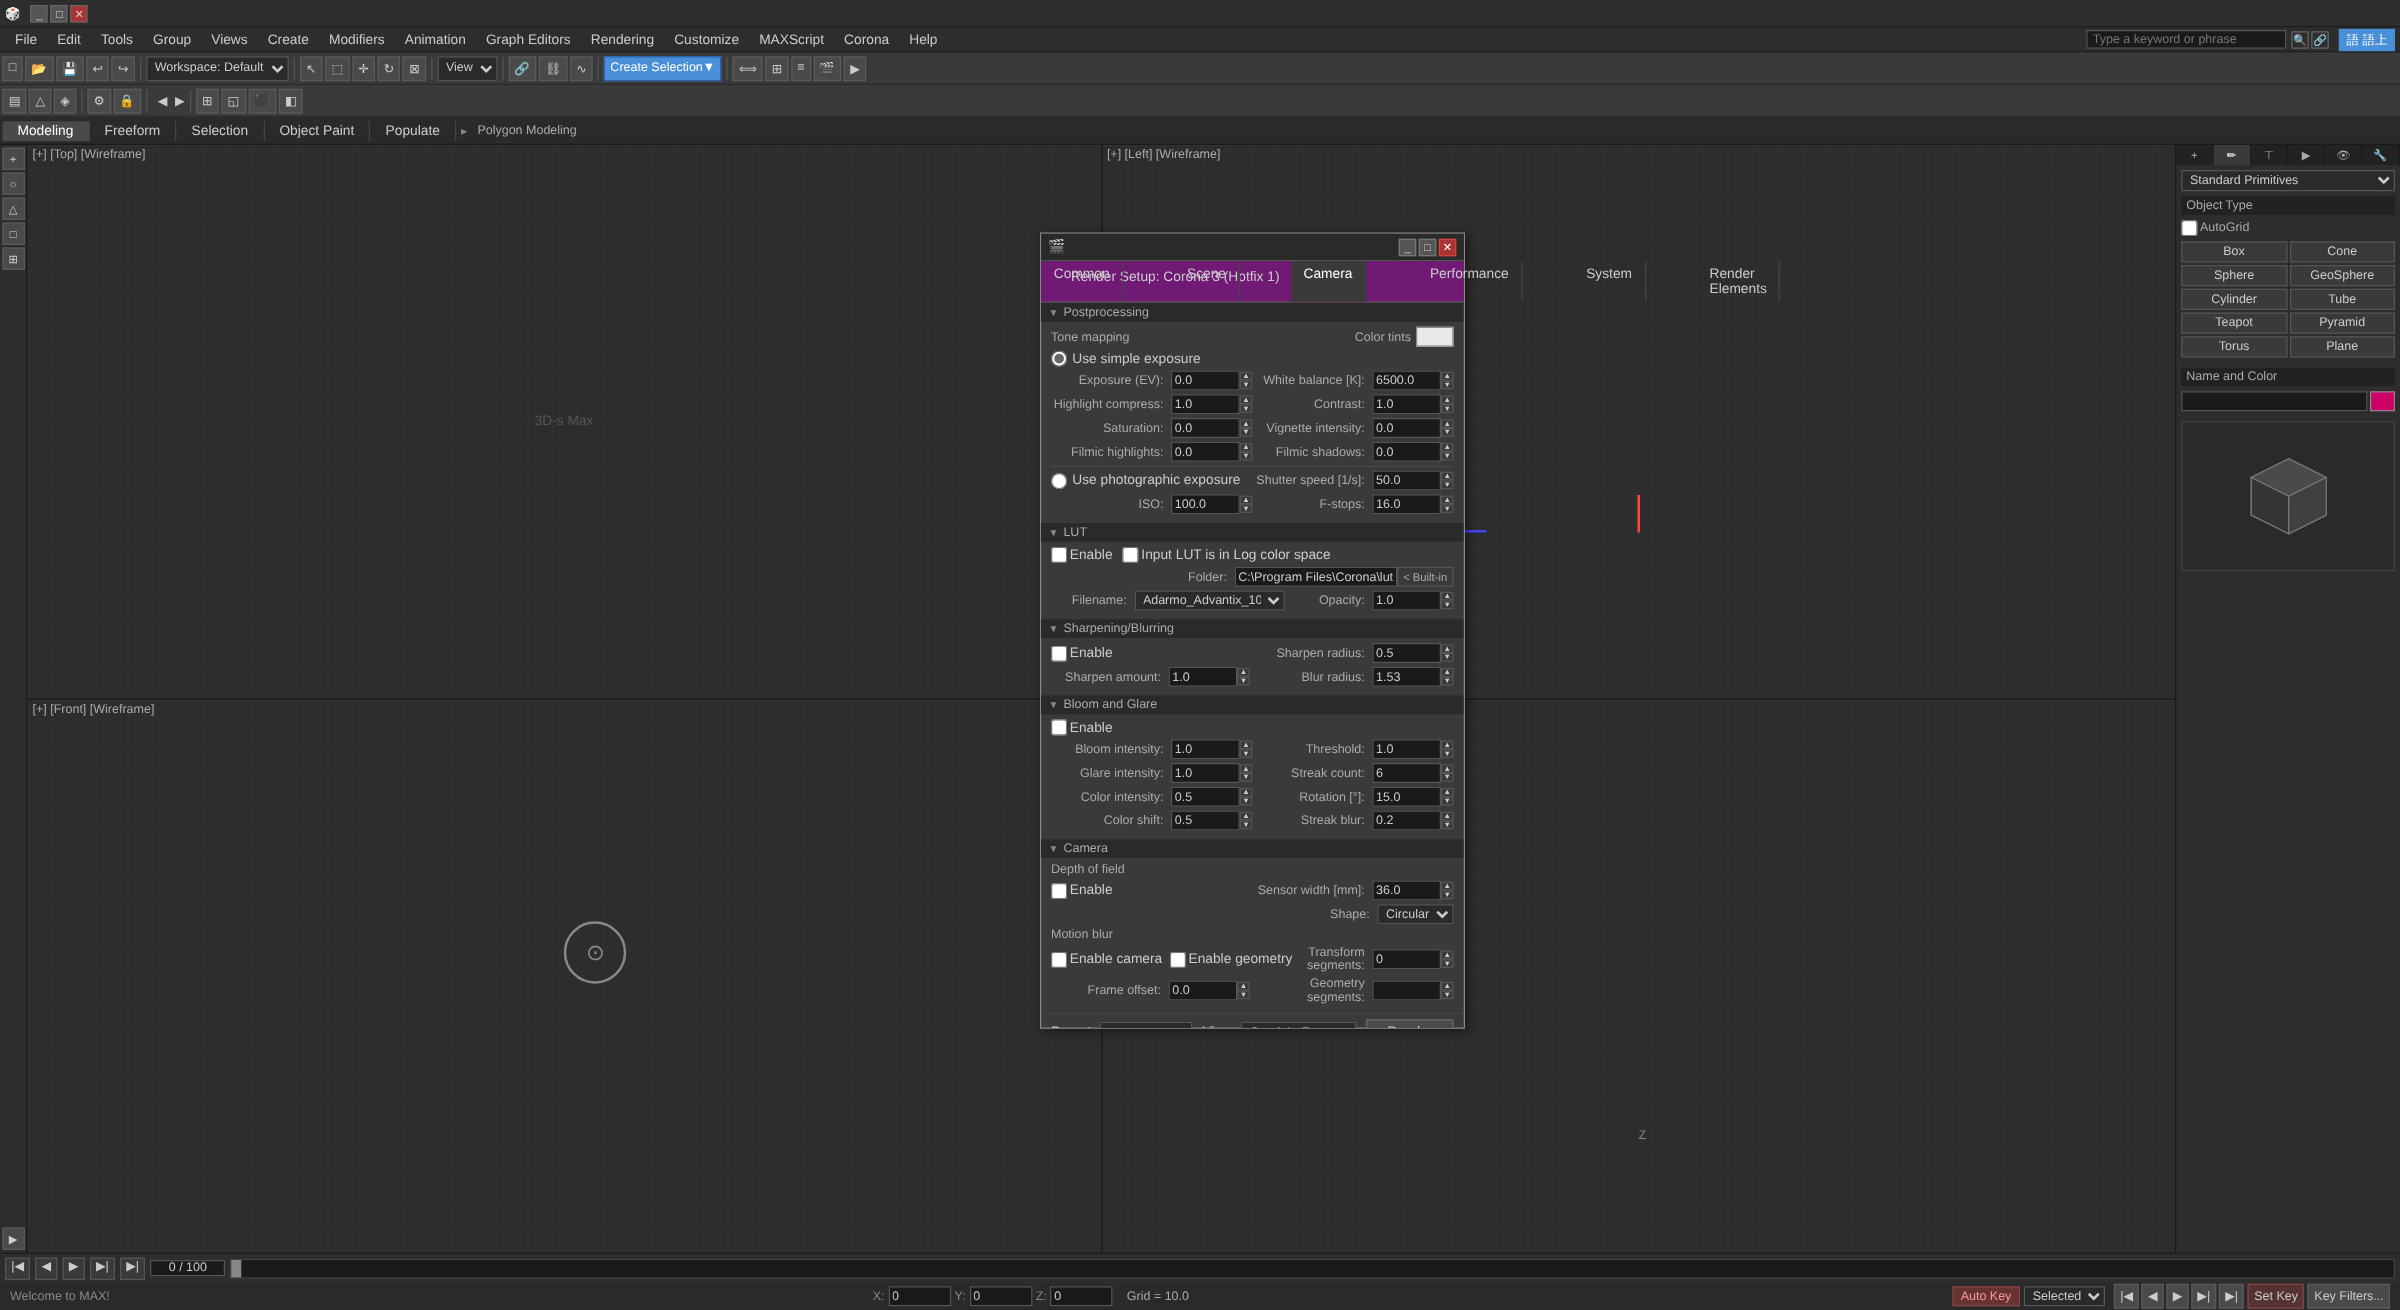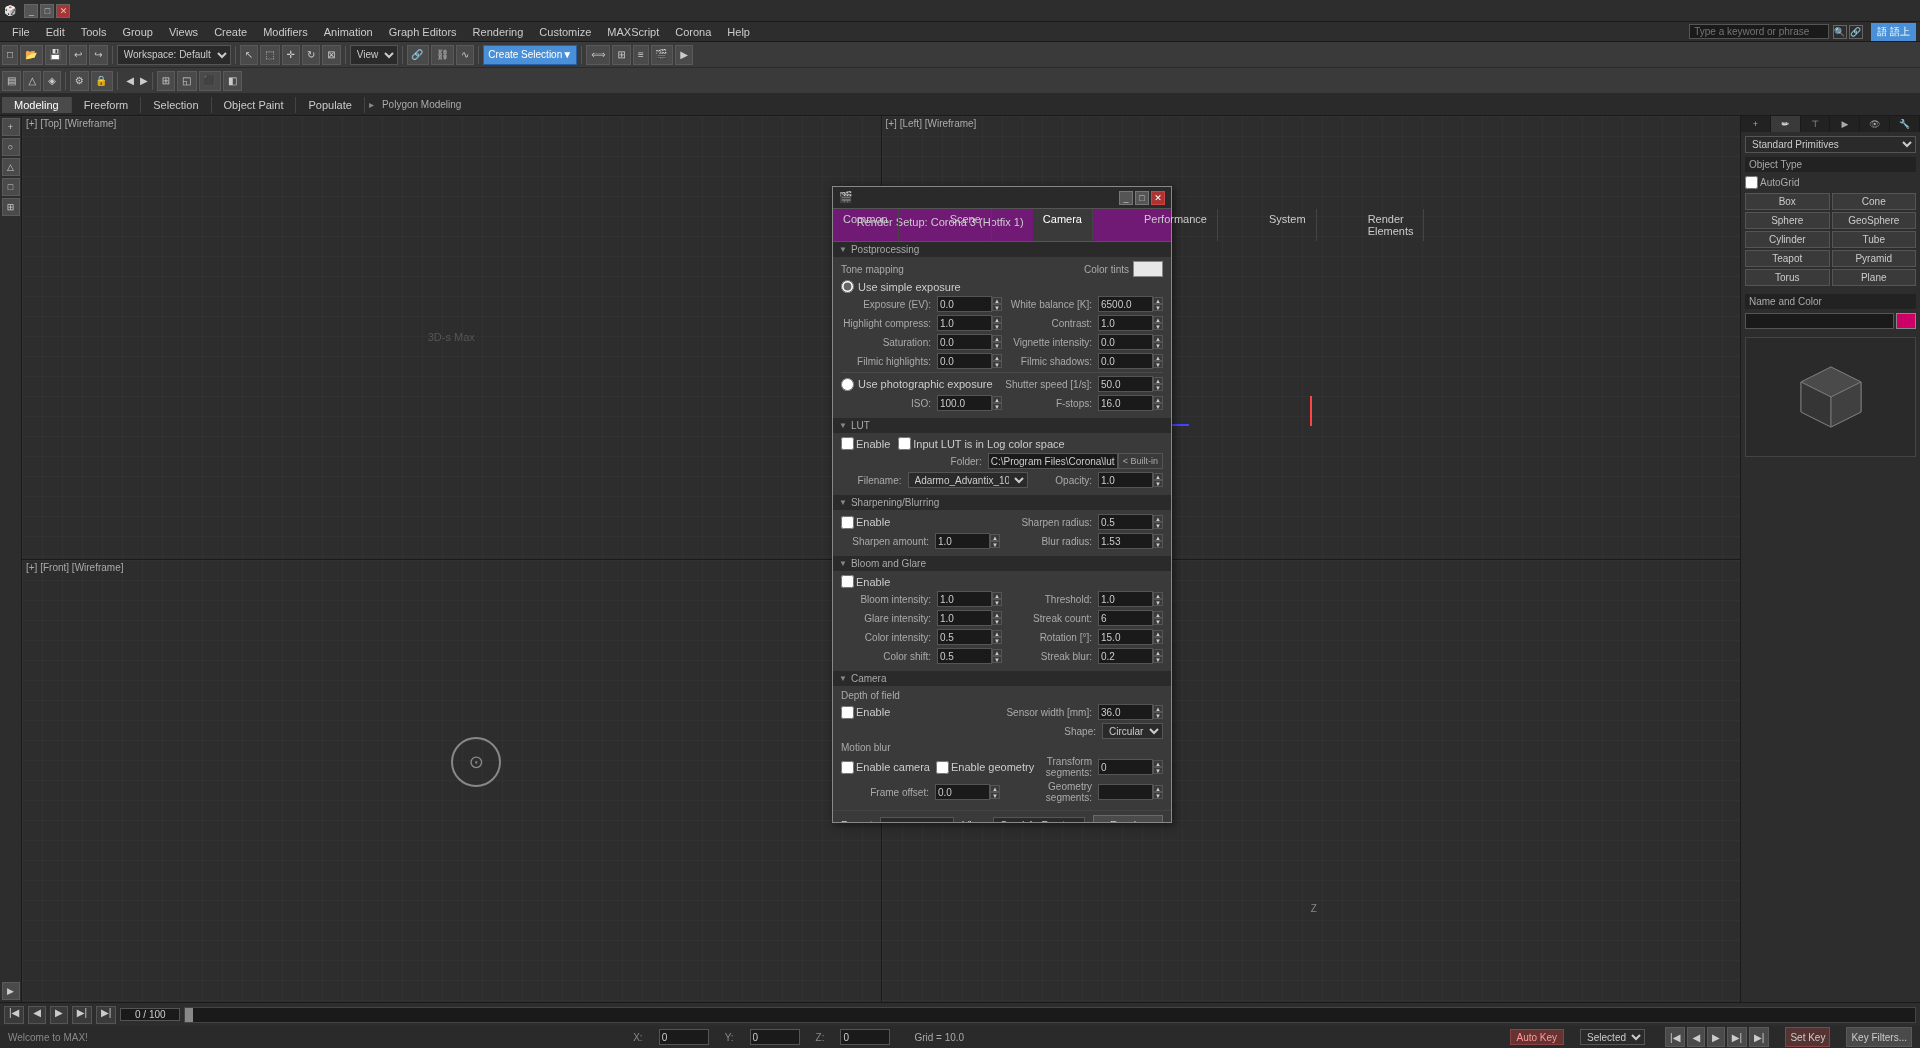--- a/index.html
+++ b/index.html
@@ -8,21 +8,21 @@
     
     .top-bar { background: #2d2d2d; height: 22px; display: flex; align-items: center; padding: 0 4px; border-bottom: 1px solid #1a1a1a; }
     .tb-btn { width: 14px; height: 14px; border: 1px solid #666; display: flex; align-items: center; justify-content: center; font-size: 9px; cursor: pointer; }
     .tb-btn.minimize { background: #555; }
     .tb-btn.restore { background: #555; }
     .tb-btn.close { background: #aa3333; }
 
     
     .menu-bar { background: #2d2d2d; height: 20px; display: flex; align-items: center; padding: 0 4px; border-bottom: 1px solid #1a1a1a; }
     .menu-item { color: #ccc; font-size: 11px; padding: 0 8px; cursor: pointer; }
-    .search-box { margin-left: auto; background: #1a1a1a; border: 1px solid #555; color: #999; padding: 1px 4px; font-size: 10px; width: 140px; }
+    .search-box { margin-left: auto; background: #1a1a1a; border: 1px solid #555; color: #999; padding: 1px 4px; font-size: 10px; width: 160px; }
 
     
     .toolbar { background: #3a3a3a; height: 26px; display: flex; align-items: center; padding: 0 2px; border-bottom: 1px solid #2a2a2a; gap: 2px; }
     .toolbar-btn { background: #4a4a4a; border: 1px solid #5a5a5a; color: #ccc; padding: 1px 4px; font-size: 10px; cursor: pointer; height: 20px; display: flex; align-items: center; }
     .toolbar-sep { width: 1px; height: 18px; background: #555; margin: 0 2px; }
     .toolbar-dropdown { background: #2a2a2a; border: 1px solid #555; color: #ccc; font-size: 10px; padding: 1px 2px; height: 20px; }
 
     
     .toolbar2 { background: #3a3a3a; height: 26px; display: flex; align-items: center; padding: 0 2px; border-bottom: 1px solid #2a2a2a; gap: 2px; }
 
@@ -98,21 +98,21 @@
     .d-builtin-btn { background: #3a3a3a; border: 1px solid #555; color: #aaa; font-size: 9px; padding: 0 4px; height: 16px; cursor: pointer; }
     .tone-radio { display: flex; align-items: center; gap: 4px; margin-bottom: 3px; }
     .tone-radio input { accent-color: #666; }
     .render-btn { background: #4a4a4a; border: 1px solid #6a6a6a; color: #ccc; font-size: 11px; padding: 3px 16px; cursor: pointer; }
     .dialog-footer { padding: 4px 8px; display: flex; justify-content: flex-end; align-items: center; border-top: 1px solid #444; }
 
     
     ::-webkit-scrollbar { width: 8px; height: 8px; }
     ::-webkit-scrollbar-track { background: #2a2a2a; }
     ::-webkit-scrollbar-thumb { background: #555; border: 1px solid #666; }
-    .coord-bar { background: #2a2a2a; height: 22px; display: flex; align-items: center; padding: 0 8px; gap: 16px; font-size: 10px; color: #aaa; }
+    .coord-bar { background: #2a2a2a; height: 22px; display: flex; align-items: center; padding: 0 8px; gap: 3px; font-size: 10px; color: #aaa; }
     .coord-label { color: #888; }
     .autokey-btn { background: #663333; border: 1px solid #884444; color: #ff9999; font-size: 10px; padding: 0 6px; height: 16px; cursor: pointer; }
     .selected-dropdown { background: #2a2a2a; border: 1px solid #555; color: #ccc; font-size: 10px; padding: 0 2px; height: 16px; }
   </style>
 </head>
 <body>
 
 <div class="top-bar">
   <span style="font-size:10px; color:#888; margin-right:8px;">🎲</span>
   <div style="display:flex; gap:2px;">

